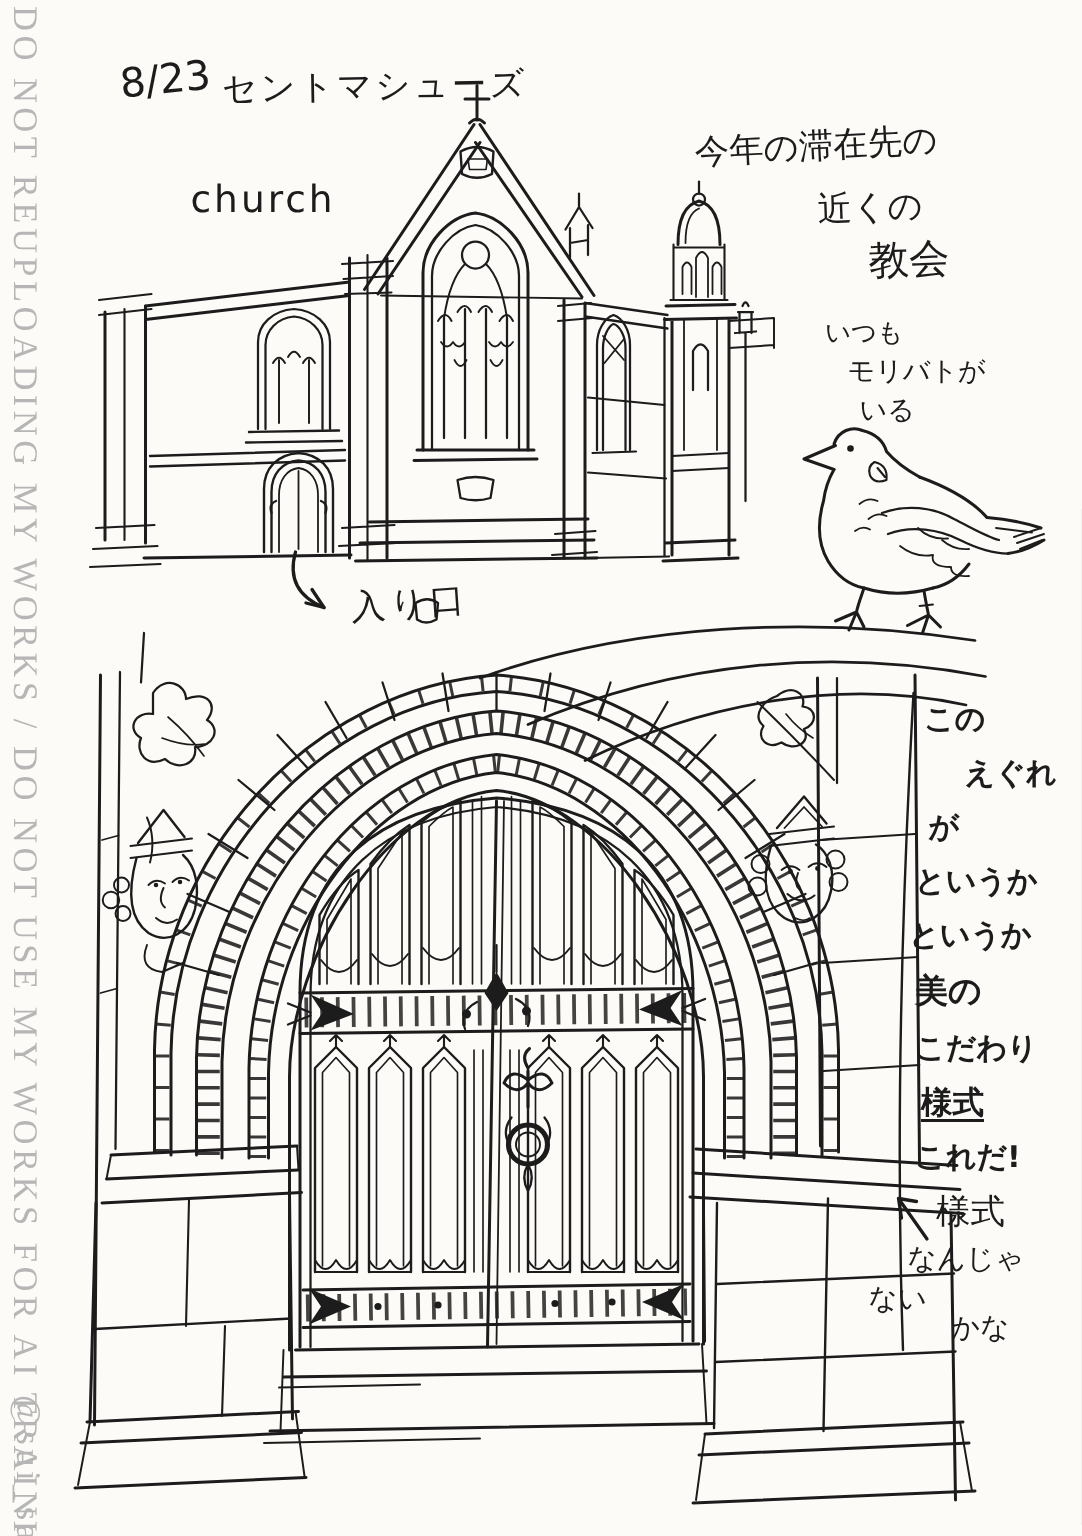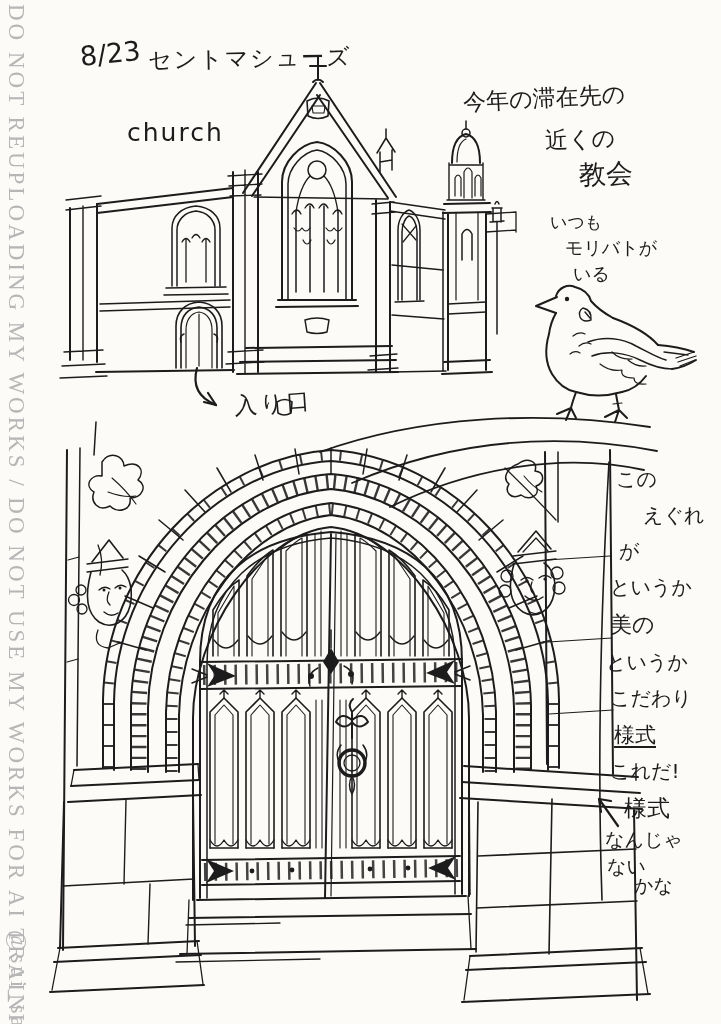--- a/index.html
+++ b/index.html
@@ -2,21 +2,21 @@
 <html><head>
 <meta charset="utf-8">
 <style>
   html,body{margin:0;padding:0;background:#e8e8e8;}
   .page{position:relative;width:721px;height:1024px;background:#fcfbf8;overflow:hidden;
         font-family:"DejaVu Sans",sans-serif;color:#1c1c1c;}
   .art{position:absolute;left:0;top:0;}
   .t{position:absolute;white-space:nowrap;color:#1c1c1c;line-height:1.05;}
   .wm{position:absolute;writing-mode:vertical-rl;font-family:"Liberation Serif","DejaVu Serif",serif;
       color:#b6b6b6;font-size:23px;letter-spacing:3px;white-space:nowrap;}
-  .ann{position:absolute;left:610px;top:466px;width:110px;}
+  .ann{position:absolute;left:610px;top:466px;width:110px;font-weight:bold;}
   .ann .ln{font-size:20px;margin-bottom:9px;white-space:nowrap;}
   .ann .u{text-decoration:underline;text-decoration-thickness:2px;text-underline-offset:4px;}
 </style>
 </head>
 <body>
 
 <div class="page">
 
   <svg class="art" width="721" height="1024" viewBox="0 0 721 1024">
     <g stroke="#1c1c1c" fill="none" stroke-linecap="round" stroke-linejoin="round">
@@ -295,27 +295,27 @@
     <div class="t" style="left:573px;top:265px;font-size:18px;">いる</div>
   </div>
 
   <div class="t" style="left:234px;top:391px;font-size:23px;letter-spacing:3px;transform:rotate(-4deg);">入り口</div>
 
   <div class="ann">
     <div class="ln" style="margin-left:6px;">この</div>
     <div class="ln" style="margin-left:2px;padding-left:31px;">えぐれ</div>
     <div class="ln" style="margin-left:9px;">が</div>
     <div class="ln" style="margin-left:0px;">というか</div>
+    <div class="ln" style="margin-left:-4px;">というか</div>
     <div class="ln" style="margin-left:0px;font-size:22px;">美の</div>
-    <div class="ln" style="margin-left:-4px;">というか</div>
     <div class="ln" style="margin-left:0px;">こだわり</div>
     <div class="ln u" style="margin-left:4px;font-size:21px;">様式</div>
     <div class="ln" style="margin-left:0px;">これだ!</div>
   </div>
 
   <div>
     <div class="t" style="left:624px;top:796px;font-size:23px;">様式</div>
     <div class="t" style="left:605px;top:830px;font-size:19px;">なんじゃ</div>
-    <div class="t" style="left:607px;top:857px;font-size:19px;">ない</div>
+    <div class="t" style="left:579px;top:857px;font-size:19px;">ない</div>
     <div class="t" style="left:634px;top:876px;font-size:19px;">かな</div>
   </div>
 
 </div>
 
 </body></html>

